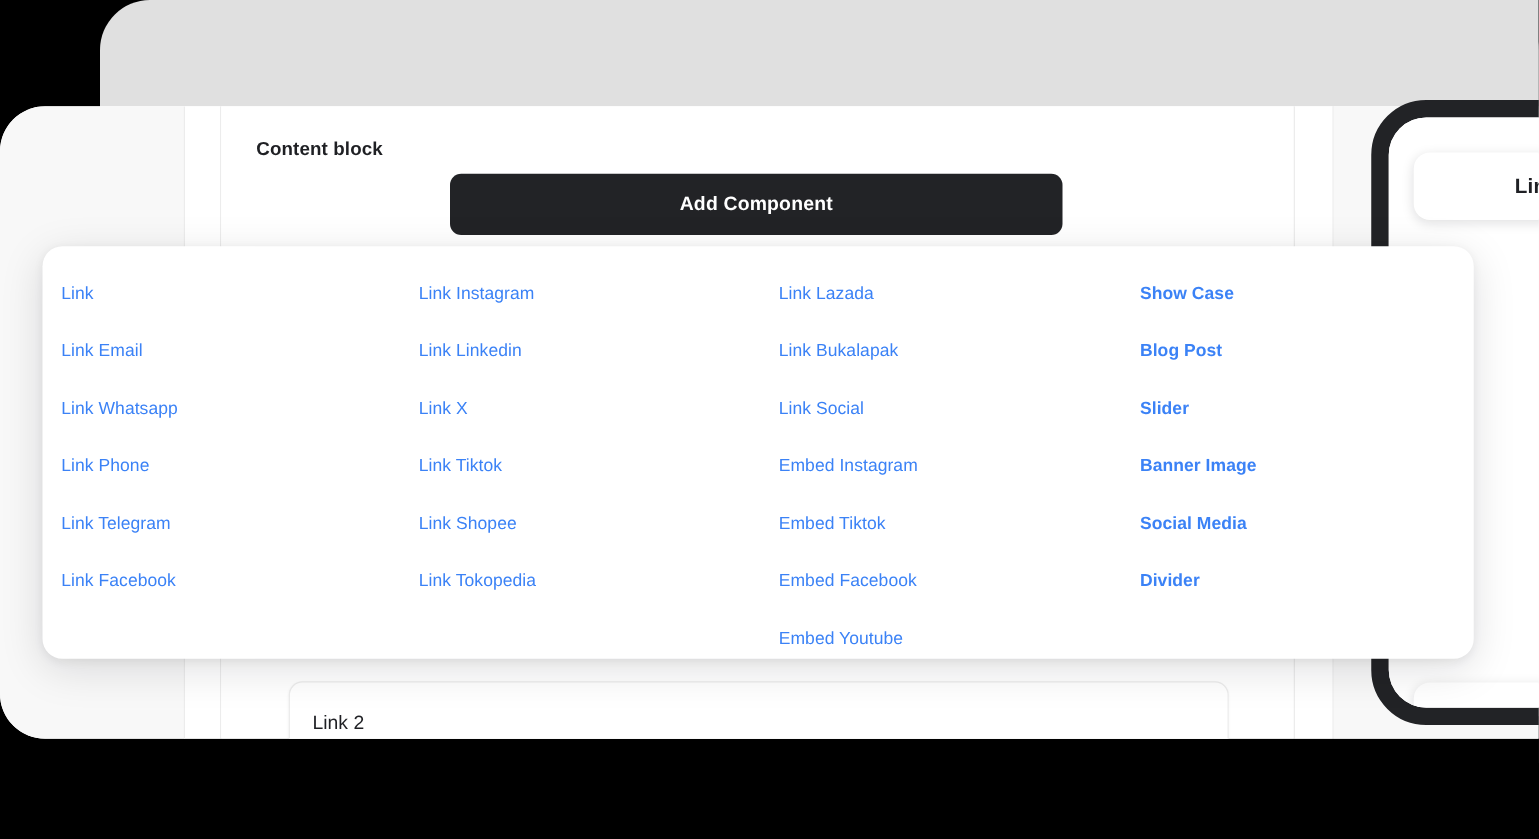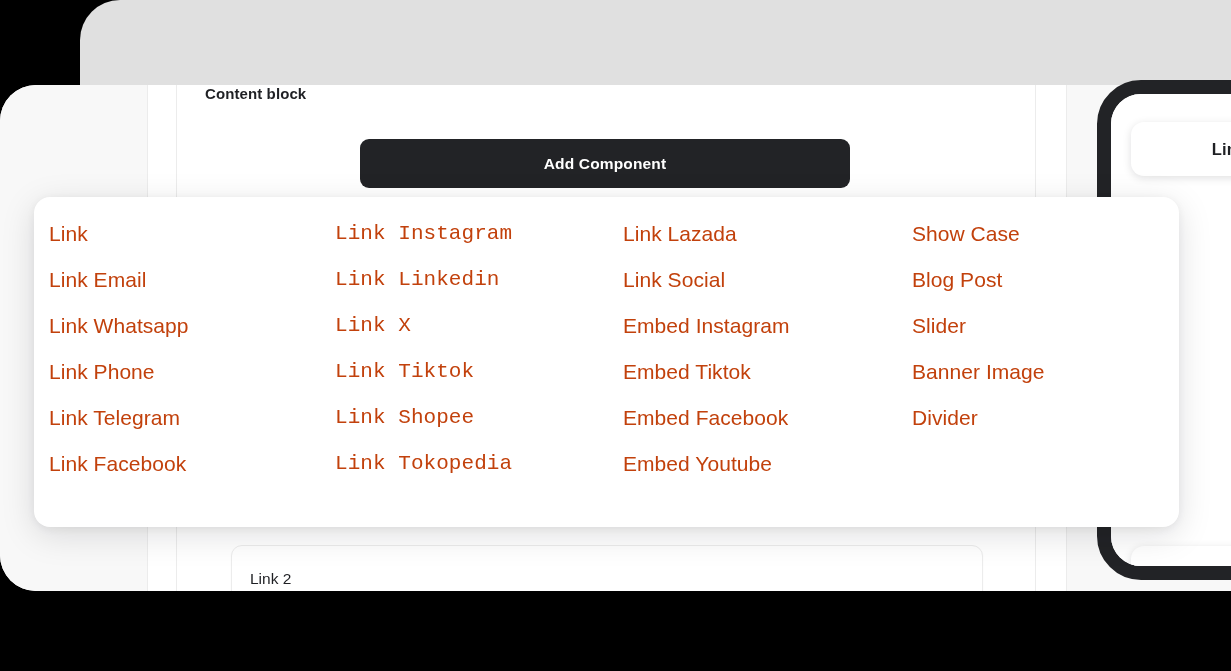--- a/index.html
+++ b/index.html
@@ -106,21 +106,21 @@
     left: 177px;
     top: 0;
     width: 858px;
     height: 100%;
     background: #ffffff;
   }
 
   .section-title {
     position: absolute;
     left: 28px;
-    top: 0;
+    top: 26px;
     font-size: 15px;
     font-weight: 700;
     color: #1f2024;
     letter-spacing: 0.1px;
   }
 
   .add-component-btn {
     position: absolute;
     left: 183px;
     top: 54px;
@@ -237,31 +237,31 @@
     box-sizing: border-box;
   }
   .menu-col {
     display: flex;
     flex-direction: column;
   }
   .menu-item {
     height: 46px;
     line-height: 46px;
     padding-left: 15px;
-    font-size: 21px;
-    color: #c2410c;
+    font-size: 14px;
+    color: #3b82f6;
     letter-spacing: 0.05px;
     white-space: nowrap;
     cursor: pointer;
     user-select: none;
   }
   .menu-col.c1 .menu-item { padding-left: 15px; }
-  .menu-col.c2 .menu-item { padding-left: 12px; font-family: Liberation Mono, monospace; }
+  .menu-col.c2 .menu-item { padding-left: 12px; }
   .menu-col.c3 .menu-item { padding-left: 11px; }
-  .menu-col.c4 .menu-item { padding-left: 13px; }
+  .menu-col.c4 .menu-item { padding-left: 13px; font-weight: bold; }
 </style>
 </head>
 <body>
 
 <div id="stage">
 
   <div class="backdrop-panel"></div>
   <div class="backdrop-panel-bleed"></div>
 
   <div class="app-window">
@@ -320,31 +320,33 @@
         <div class="menu-item">Link Instagram</div>
         <div class="menu-item">Link Linkedin</div>
         <div class="menu-item">Link X</div>
         <div class="menu-item">Link Tiktok</div>
         <div class="menu-item">Link Shopee</div>
         <div class="menu-item">Link Tokopedia</div>
       </div>
 
       <div class="menu-col c3">
         <div class="menu-item">Link Lazada</div>
+        <div class="menu-item">Link Bukalapak</div>
         <div class="menu-item">Link Social</div>
         <div class="menu-item">Embed Instagram</div>
         <div class="menu-item">Embed Tiktok</div>
         <div class="menu-item">Embed Facebook</div>
         <div class="menu-item">Embed Youtube</div>
       </div>
 
       <div class="menu-col c4">
         <div class="menu-item">Show Case</div>
         <div class="menu-item">Blog Post</div>
         <div class="menu-item">Slider</div>
         <div class="menu-item">Banner Image</div>
+        <div class="menu-item">Social Media</div>
         <div class="menu-item">Divider</div>
       </div>
 
     </div>
   </div>
 
 </div>
 
 </body></html>

